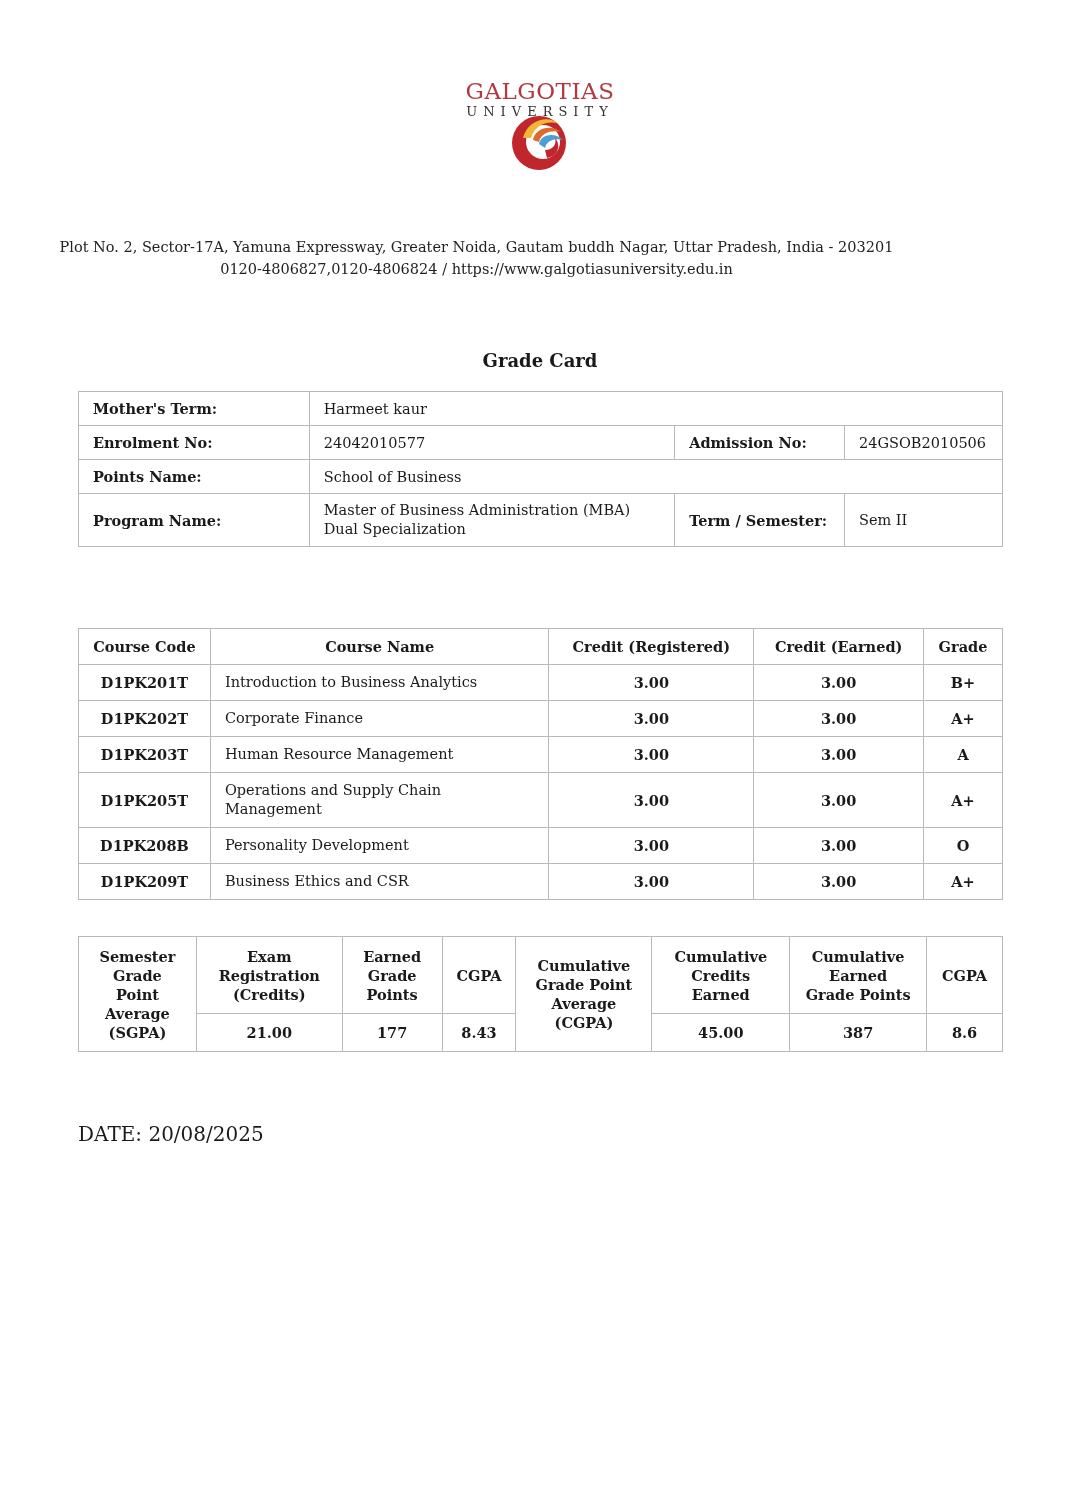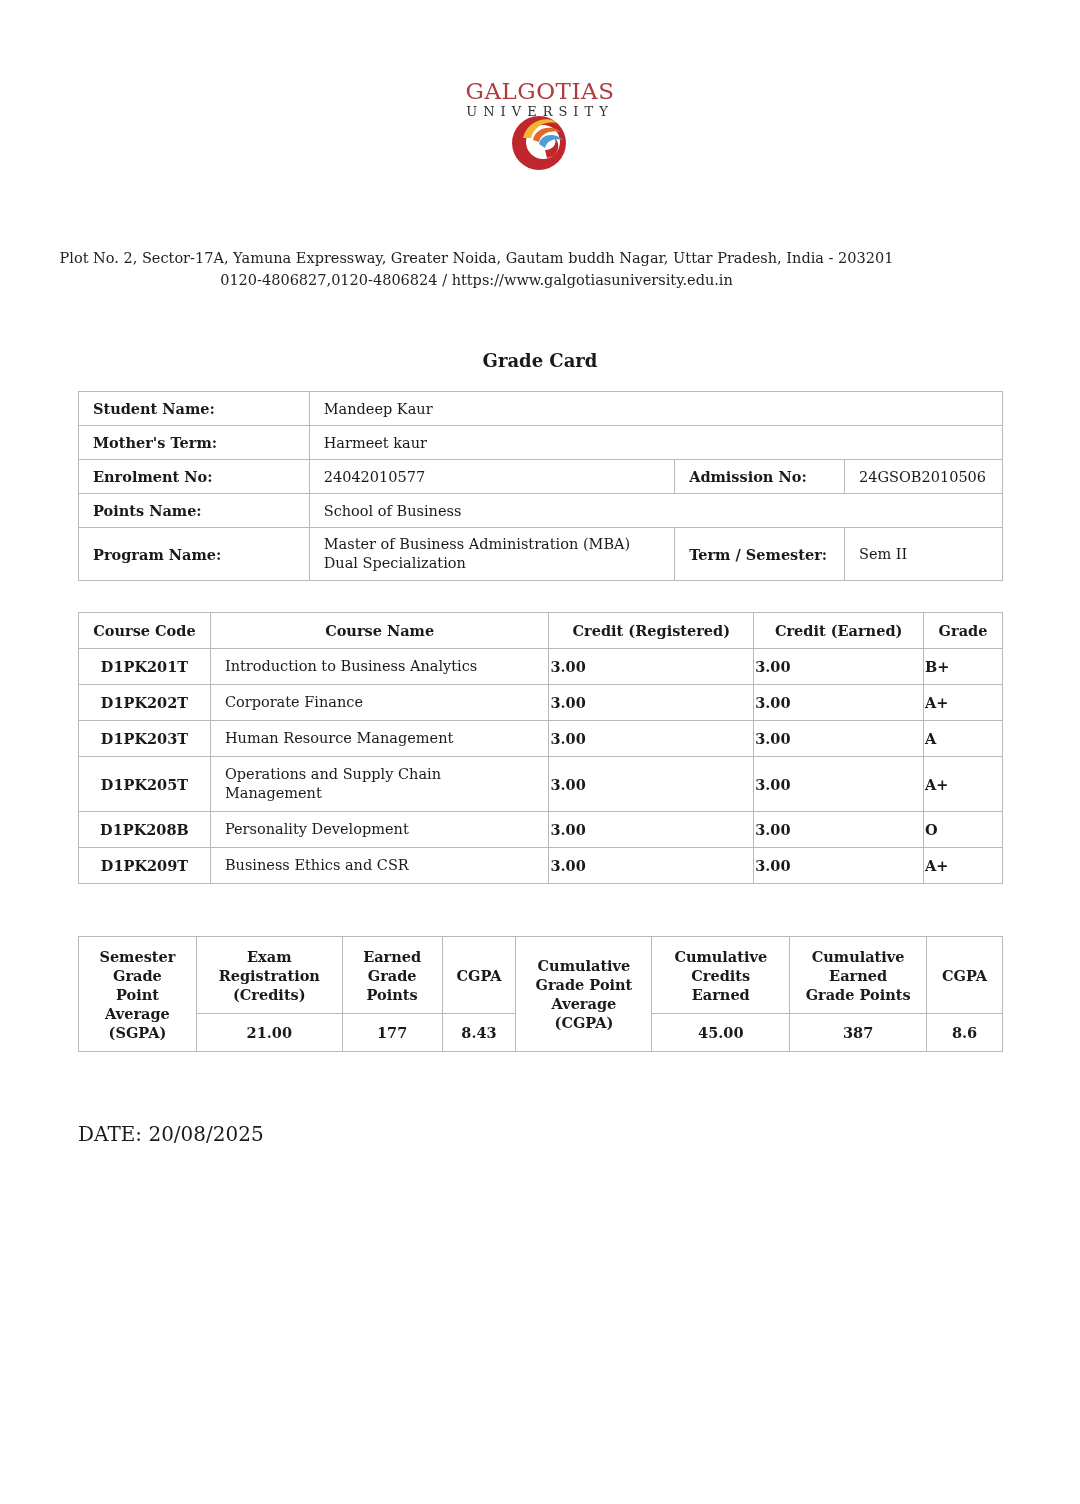--- a/index.html
+++ b/index.html
@@ -11,39 +11,39 @@
     .logo-mark { display: inline-block; width: 62px; height: 62px; }
     .logo-name {
       position: absolute; left: 0; top: 78px; width: 1080px; text-align: center;
       font-family: "DejaVu Serif", serif; font-size: 23px; color: #b23a3e; letter-spacing: 0.5px;
     }
     .logo-sub {
       position: absolute; left: 0; top: 104px; width: 1080px; text-align: center;
       font-family: "DejaVu Serif", serif; font-size: 13px; color: #333; letter-spacing: 6px;
     }
     .address {
-      position: absolute; left: 0; top: 247px; width: 953px; text-align: center;
+      position: absolute; left: 0; top: 236px; width: 953px; text-align: center;
       font-size: 14.5px; line-height: 22px; color: #222;
     }
     .title {
       position: absolute; left: 0; top: 350px; width: 1080px; text-align: center;
       font-weight: bold; font-size: 18px;
     }
     table { border-collapse: collapse; position: absolute; left: 78px; width: 925px; }
     td, th { border: 1.5px solid #b9b9b9; font-size: 14.5px; }
     .info { top: 391px; }
     .info td { padding: 0 14px; height: 33px; }
     .info td.lbl { font-weight: bold; }
     .info td.tall { height: 52px; line-height: 19px; }
-    .courses { top: 612px; }
+    .courses { top: 628px; }
     .courses th { height: 33px; font-weight: bold; }
     .courses td { height: 33px; margin-left: 20px; }
     .courses td.code { font-weight: bold; text-align: center; }
     .courses td.cname { padding: 0 14px; line-height: 19px; }
-    .courses td.num { font-weight: bold; }
+    .courses td.num { font-weight: bold; text-align: center; }
     .courses tr.tall td { height: 52px; }
     .summary { top: 936px; }
     .summary th { font-weight: bold; text-align: center; line-height: 19px; height: 74px; }
     .summary td { font-weight: bold; text-align: center; height: 35px; }
     .date { position: absolute; left: 78px; top: 1122px; font-size: 20px; }
   </style>
 </head>
 <body>
 
 <div class="logo-wrap">
@@ -67,24 +67,20 @@
 <div class="title">Grade Card</div>
 
 <table class="info">
   <colgroup>
       <col style="width:231px">
       <col style="width:366px">
       <col style="width:170px">
       <col style="width:158px">
     </colgroup>
   <tbody>
-      <tr>
-    <td class="lbl">Student Name:</td>
-    <td colspan="3">Mandeep Kaur</td>
-  </tr>
   <tr>
     <td class="lbl">Mother's Term:</td>
     <td colspan="3">Harmeet kaur</td>
   </tr>
   <tr>
     <td class="lbl">Enrolment No:</td>
     <td>24042010577</td>
     <td class="lbl">Admission No:</td>
     <td>24GSOB2010506</td>
   </tr>

